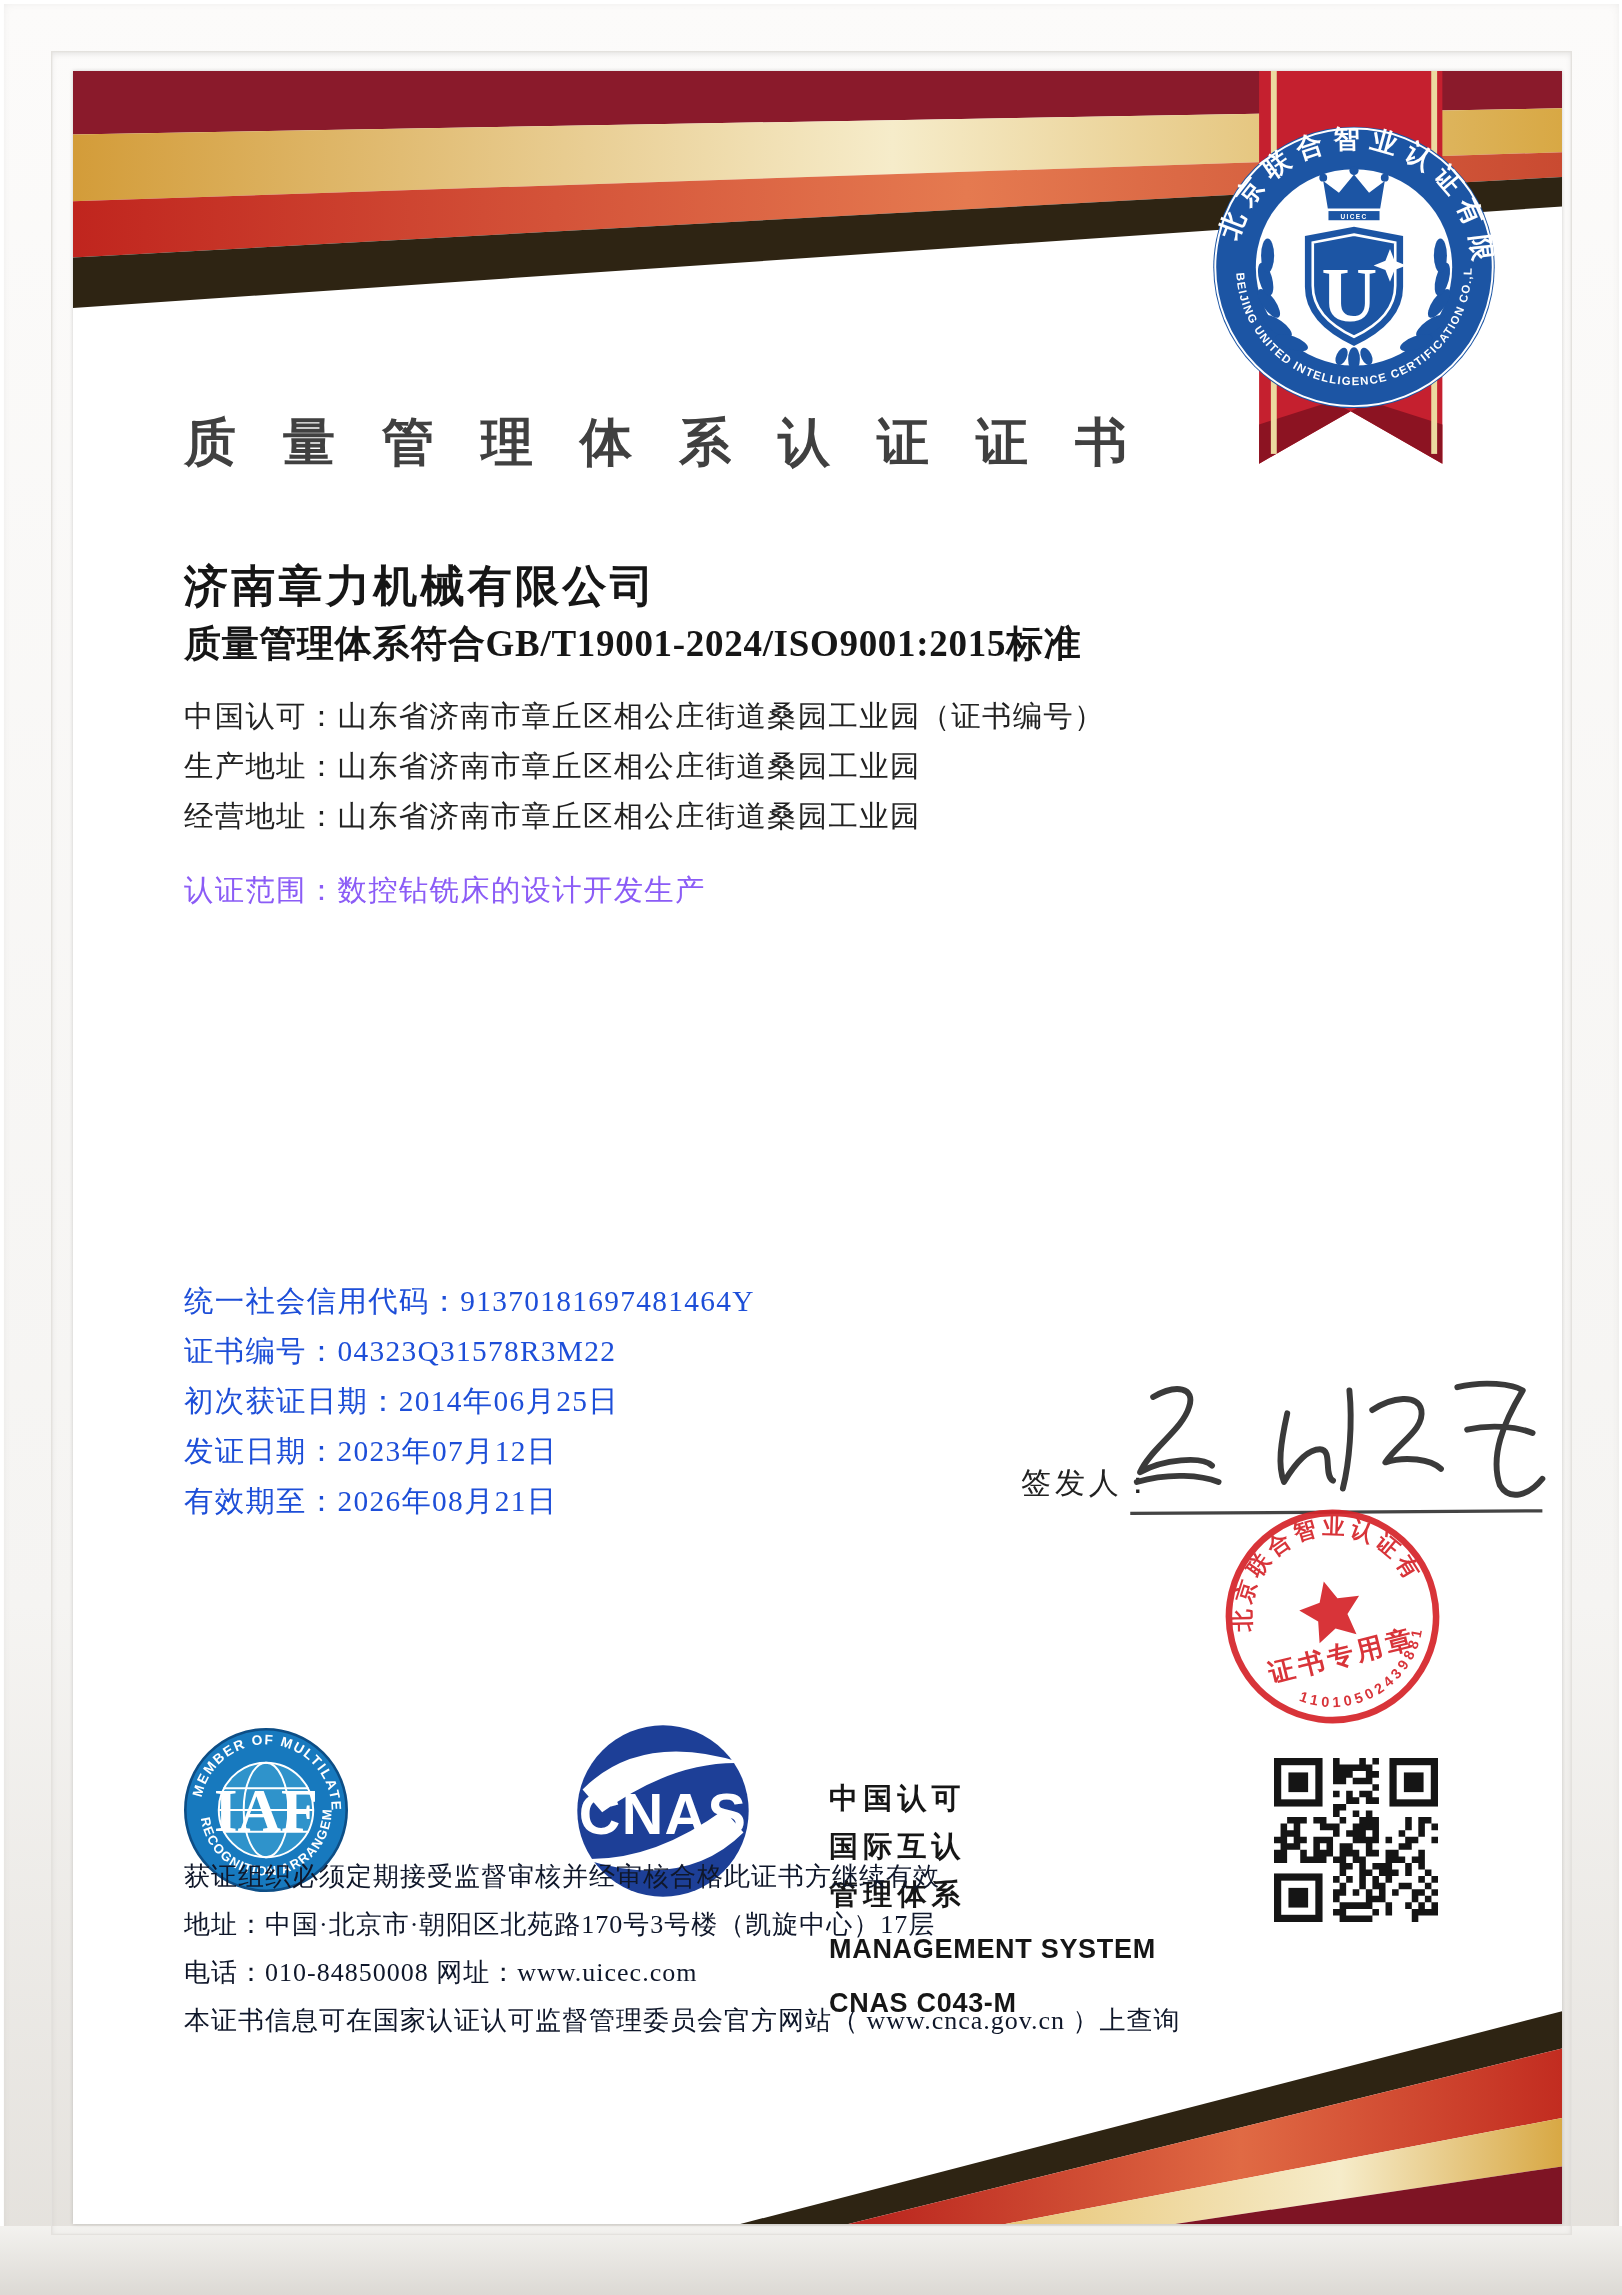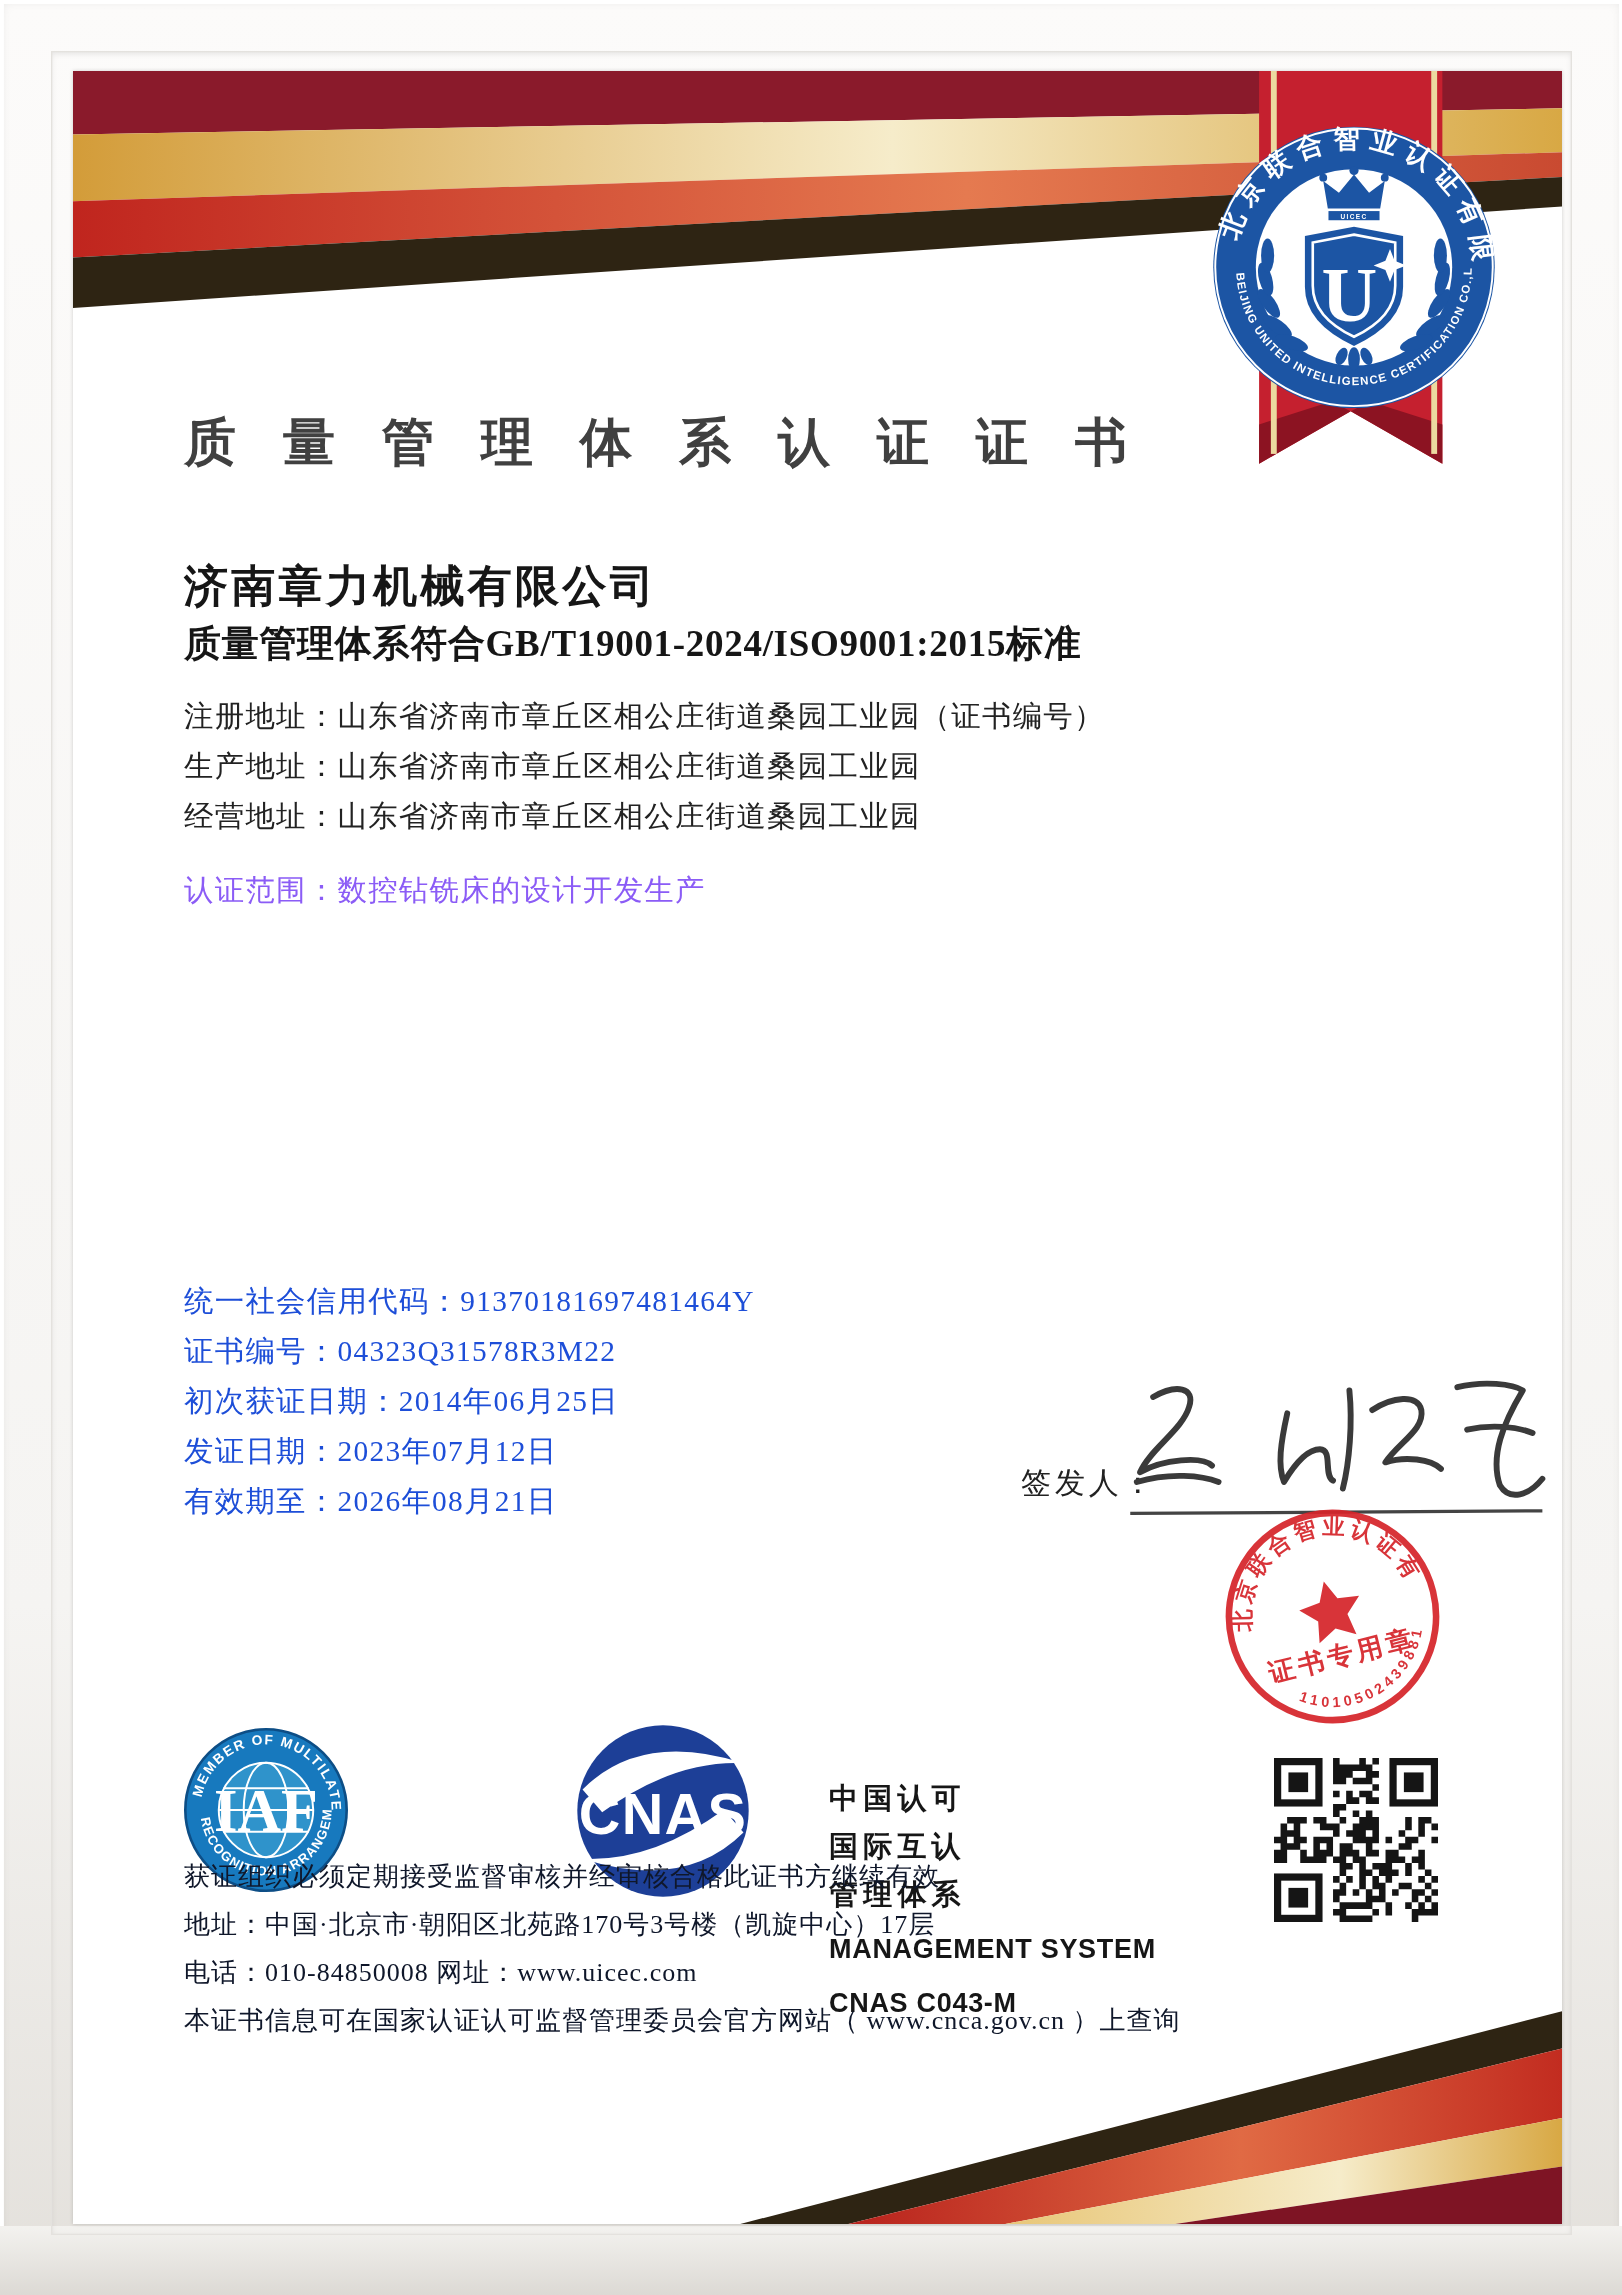--- a/index.html
+++ b/index.html
@@ -124,21 +124,21 @@
         </g>
       </g>
     </svg>
 
     <div class="abs title">质 量 管 理 体 系 认 证 证 书</div>
     <div class="abs company">济南章力机械有限公司</div>
     <div class="abs standard">质量管理体系符合GB/T19001-2024/ISO9001:2015标准</div>
 
     <div class="abs info">
       <div>
-        <span>注册地址：</span><span>山东省济南市章丘区相公庄街道桑园工业园（证书编号）</span>
+        <span>中国认可：</span><span>山东省济南市章丘区相公庄街道桑园工业园（证书编号）</span>
       </div>
       <div>
         <span>生产地址：</span><span>山东省济南市章丘区相公庄街道桑园工业园</span>
       </div>
       <div>
         <span>经营地址：</span><span>山东省济南市章丘区相公庄街道桑园工业园</span>
       </div>
     </div>
 
     <div class="abs scope">

